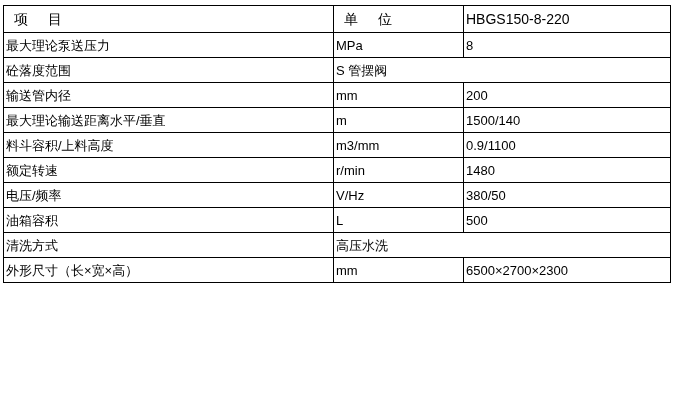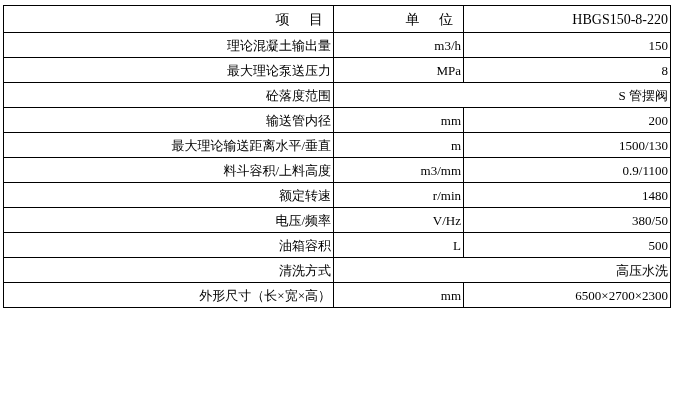--- a/index.html
+++ b/index.html
@@ -26,26 +26,26 @@
     table-layout: fixed;
     margin: 0 auto;
   }
   table.spec col.c-item { width: 330px; }
   table.spec col.c-unit { width: 130px; }
   table.spec col.c-val  { width: 207px; }
 
   table.spec td {
     border: 1px solid #000000;
     height: 24px;
-    text-align: right;
+    text-align: left;
     vertical-align: middle;
     font-size: 13px;
     line-height: 15px;
     padding: 0 2px;
-    font-family: Liberation Serif, serif;
+    font-family: Liberation Sans, sans-serif;
   }
   table.spec tr.header td {
     height: 26px;
     font-size: 14px;
     font-weight: normal;
   }
   .hdr-item {
     letter-spacing: 8px;
     padding-left: 8px;
   }
@@ -74,25 +74,20 @@
       <col class="c-unit">
       <col class="c-val">
     </colgroup>
     <tbody>
       <tr class="header">
         <td><span class="hdr-item">项    目</span></td>
         <td><span class="hdr-unit">单    位</span></td>
         <td><span>HBGS150-8-220</span></td>
       </tr>
 
-      <tr>
-        <td>理论混凝土输出量</td>
-        <td class="unit-cell">m3/h</td>
-        <td class="val-cell">150</td>
-      </tr>
 
       <tr>
         <td>最大理论泵送压力</td>
         <td class="unit-cell">MPa</td>
         <td class="val-cell">8</td>
       </tr>
 
       <tr>
         <td>砼落度范围</td>
         <td class="span-cell" colspan="2">S 管摆阀</td>
@@ -100,21 +95,21 @@
 
       <tr>
         <td>输送管内径</td>
         <td class="unit-cell">mm</td>
         <td class="val-cell">200</td>
       </tr>
 
       <tr>
         <td>最大理论输送距离水平/垂直</td>
         <td class="unit-cell">m</td>
-        <td class="val-cell">1500/130</td>
+        <td class="val-cell">1500/140</td>
       </tr>
 
 
       <tr>
         <td>料斗容积/上料高度</td>
         <td class="unit-cell">m3/mm</td>
         <td class="val-cell">0.9/1100</td>
       </tr>
 
 

